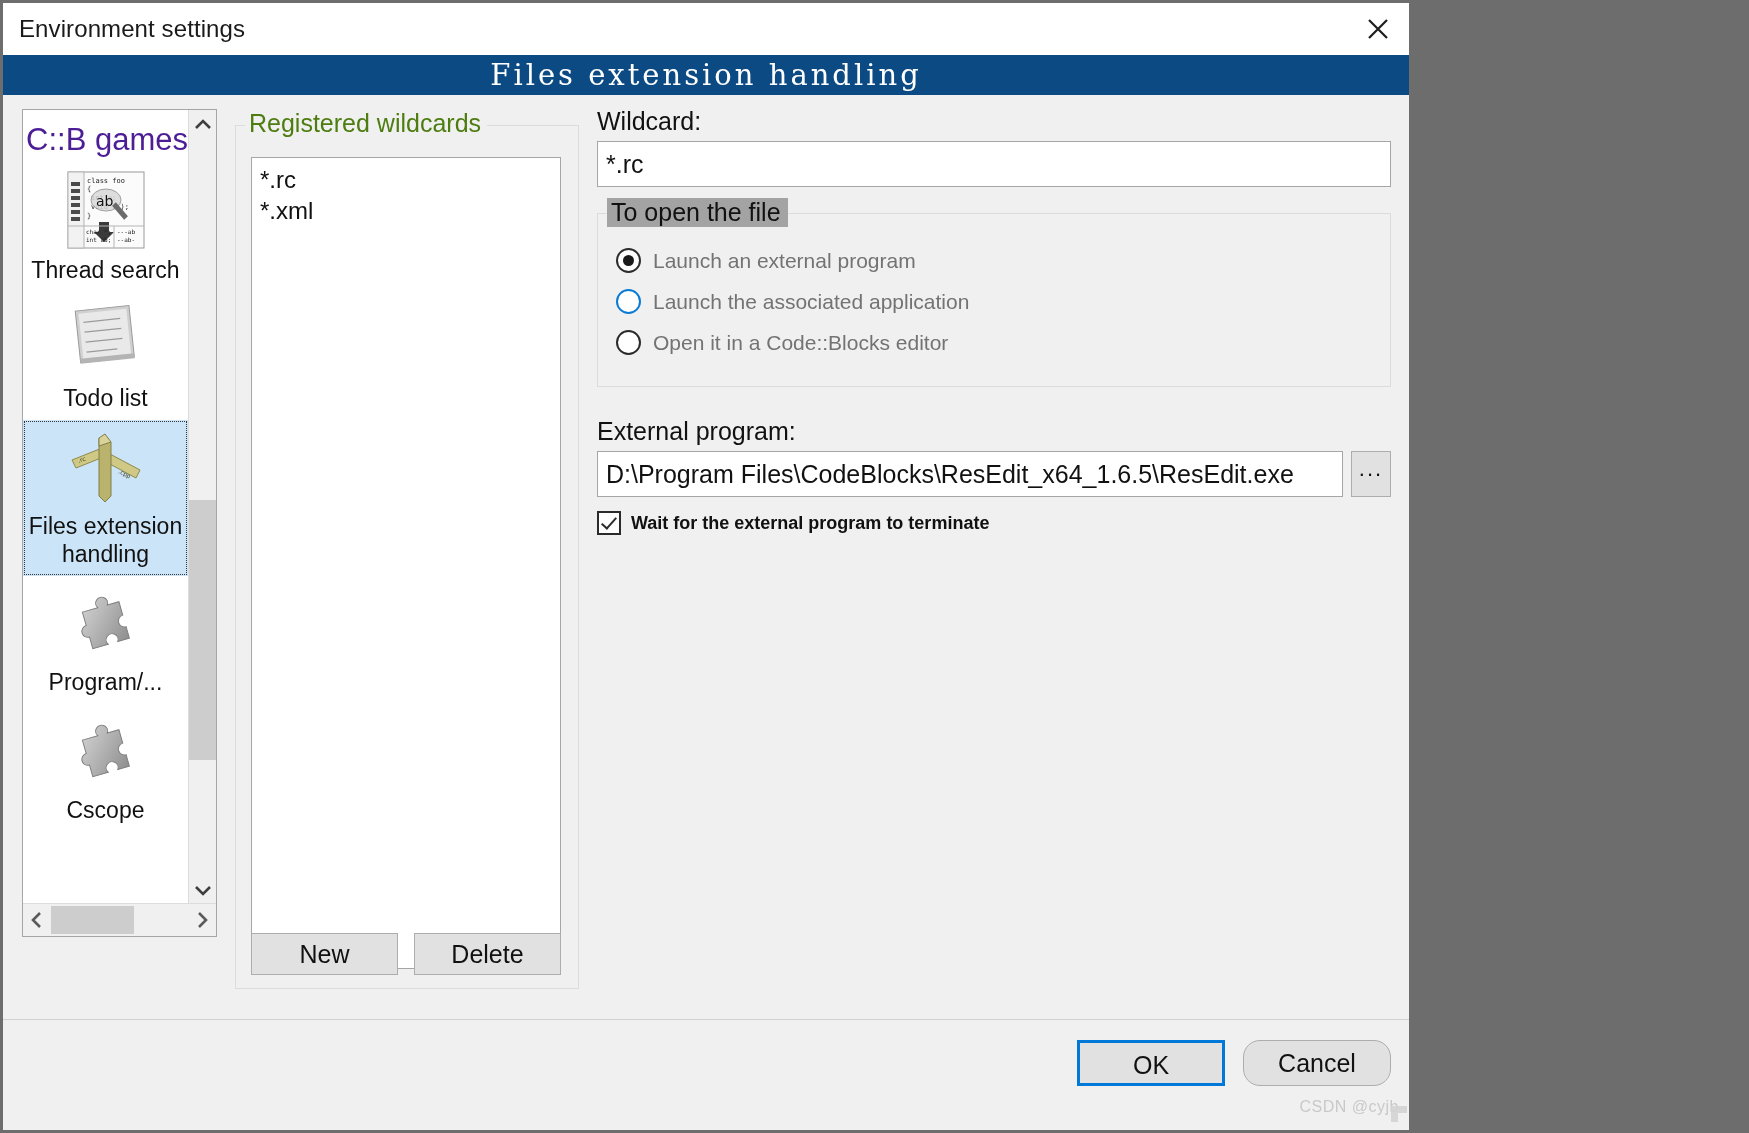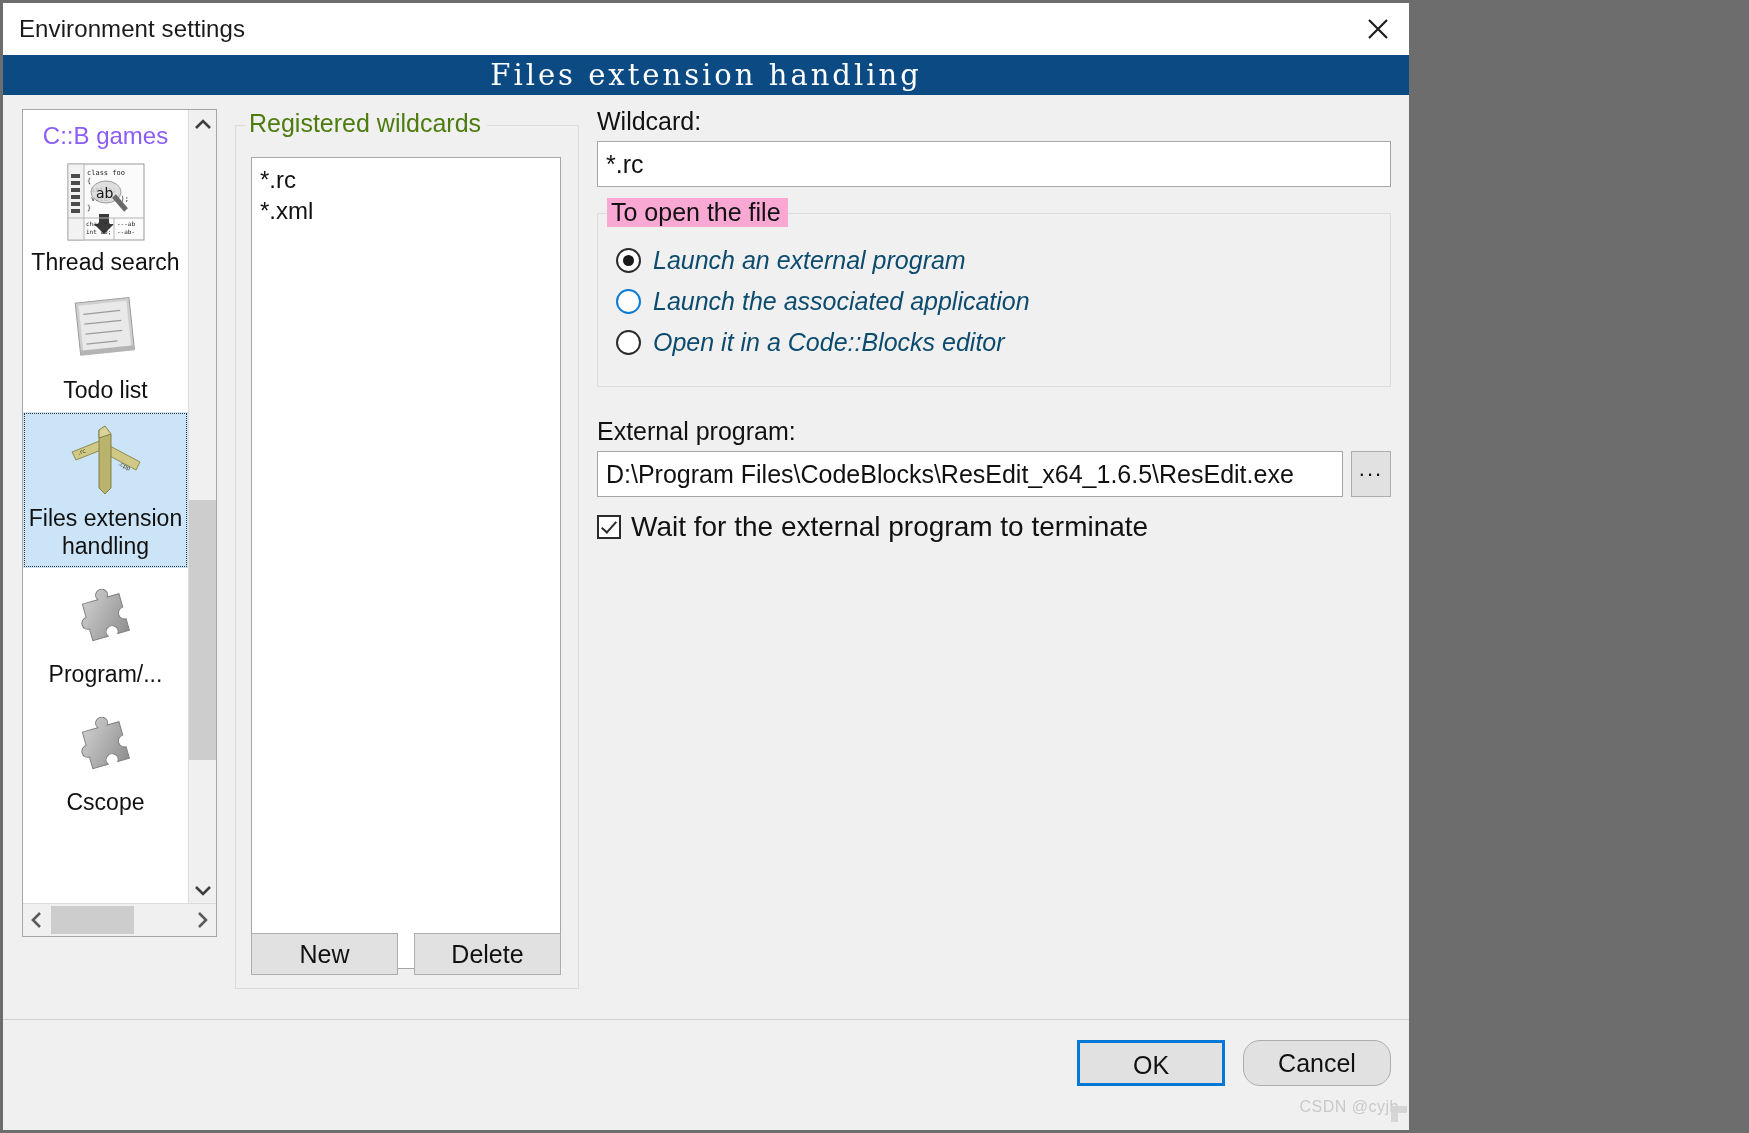--- a/index.html
+++ b/index.html
@@ -110,23 +110,23 @@
     word-wrap: break-word;
   }
   .side-item .icon {
     height: 82px;
     display: flex;
     align-items: flex-start;
     justify-content: center;
     text-decoration: underline;
   }
   .sb-title {
-    font-size: 24px;
-    text-align: center;
-    color: #8b5cf6;
+    font-size: 31px;
+    text-align: right;
+    color: #4c1d95;
     padding: 12px 0 6px 0;
   }
   .sb-vbar {
     position: absolute;
     left: 166px;
     top: 0;
     width: 28px;
     height: 795px;
     background: #f0f0f0;
   }
@@ -283,21 +283,21 @@
     margin-top: 26px;
     border: 1px solid #dcdcdc;
     box-sizing: border-box;
     padding: 26px 0 22px 18px;
     height: 174px;
   }
   .open-group .group-legend2 {
     position: absolute;
     left: 9px;
     top: -16px;
-    background: #f9a8d4;
+    background: #a3a3a3;
     padding: 0 7px 0 4px;
     font-size: 25px;
     color: #111;
   }
   .radio-row {
     display: flex;
     align-items: center;
     height: 41px;
     cursor: default;
   }
@@ -317,23 +317,22 @@
     content: "";
     position: absolute;
     left: 5px;
     top: 5px;
     width: 11px;
     height: 11px;
     border-radius: 50%;
     background: #1a1a1a;
   }
   .radio-label {
-    font-size: 25px;
-    color: #0c4a6e;
-    font-style: italic;
+    font-size: 21px;
+    color: #737373;
   }
 
   .extprog {
     margin-top: 30px;
   }
   .extprog-row {
     display: flex;
     align-items: stretch;
     gap: 8px;
   }
@@ -376,22 +375,23 @@
     position: absolute;
     left: 6px;
     top: 1px;
     width: 6px;
     height: 13px;
     border: solid #2b2b2b;
     border-width: 0 2px 2px 0;
     transform: rotate(42deg);
   }
   .check-label {
-    font-size: 28px;
-    color: #111;
+    font-size: 18px;
+    color: #111;
+    font-weight: bold;
   }
 
   
   .footer {
     position: absolute;
     left: 0;
     right: 0;
     bottom: 0;
     height: 110px;
     border-top: 1px solid #d0d0d0;

